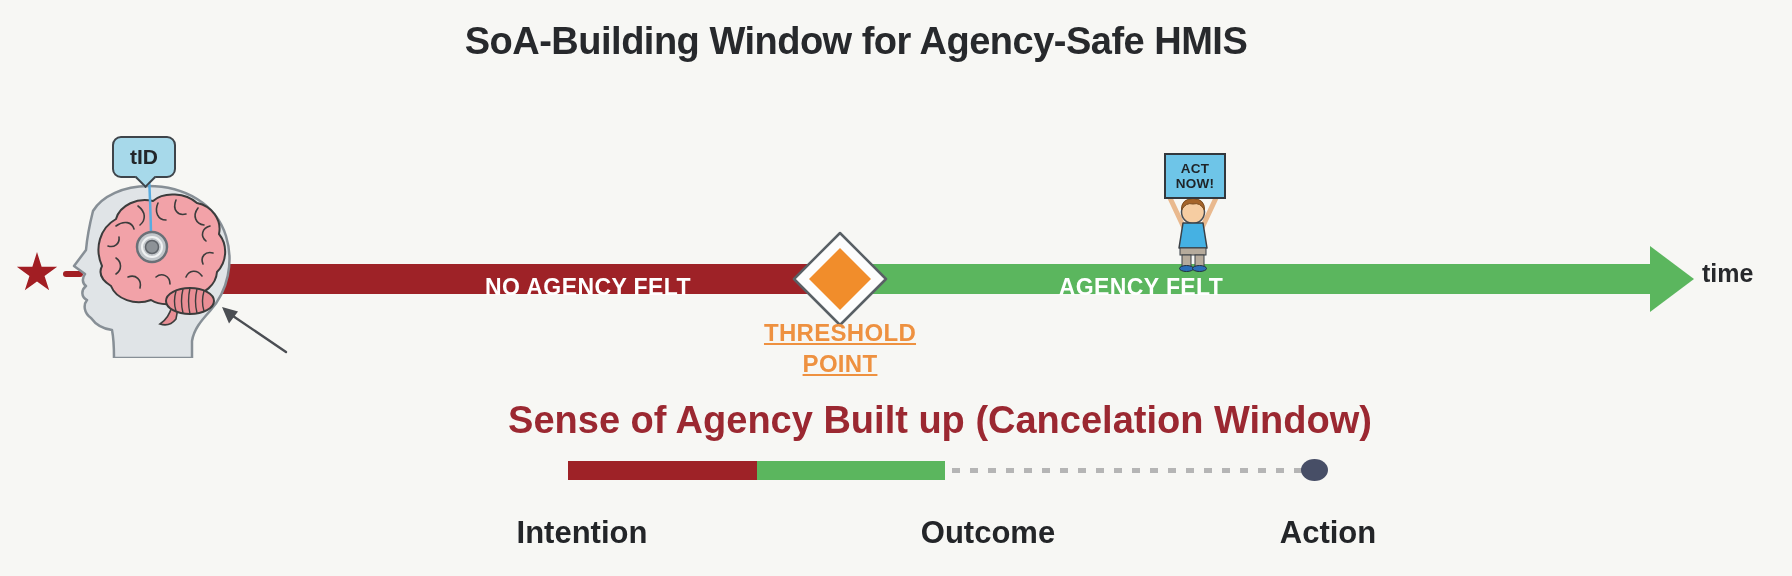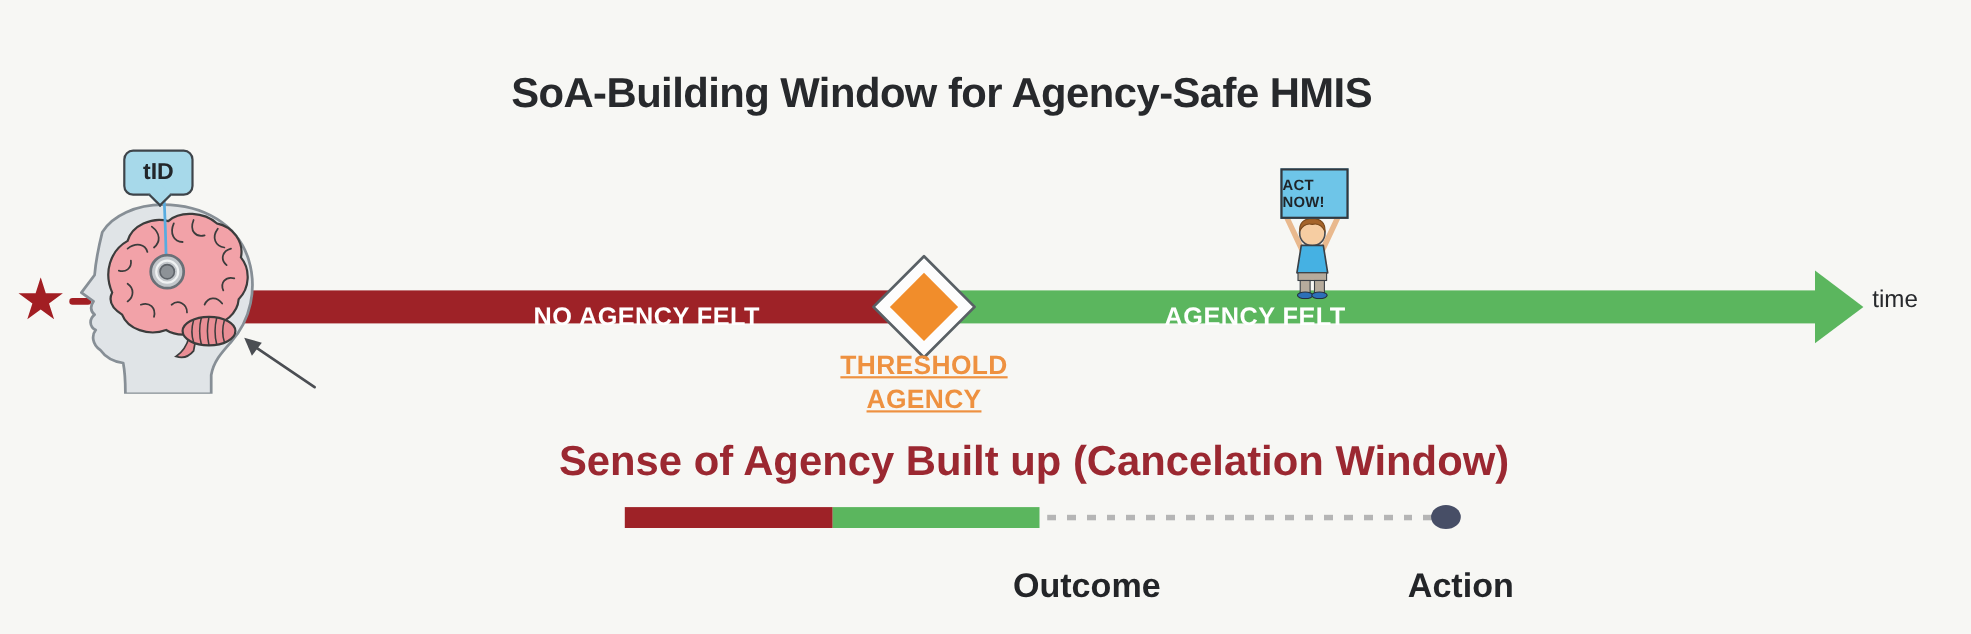--- a/index.html
+++ b/index.html
@@ -2,32 +2,32 @@
 <html style="--background: #f7f7f4; --no_agency_bar: #9e2227; --agency_bar: #5bb65e; --threshold_diamond: #f18d2b; --threshold_text: #ee9140; --heading_red: #9b2831; --timeline_text: #ffffff; --dark_text: #27292c; --dot: #474e66; --dash: #b5b5b5; --bubble_blue: #a7d9ea; --sign_blue: #6ec5e8; --star_red: #a21e23;"><head>
 <meta charset="utf-8">
 <style>
   html,body{margin:0;padding:0;}
   body{font-family:"Liberation Sans", sans-serif; background:#f7f7f4;}
   .canvas{position:relative;width:1792px;height:576px;background:var(--background,#f7f7f4);overflow:hidden;}
 
   .abs{position:absolute;}
 
   .title{left:421px;top:20px;width:870px;text-align:center;font-size:38px;font-weight:800;
-         color:var(--dark_text,#27292c);letter-spacing:-0.5px;margin-top:44px;}
+         color:var(--dark_text,#27292c);letter-spacing:-0.5px;}
 
   
   .bar-red{left:170px;top:264px;width:670px;height:30px;background:var(--no_agency_bar);z-index:1;}
   .bar-green{left:840px;top:264px;width:812px;height:30px;background:var(--agency_bar);z-index:1;}
   .bar-arrowhead{left:1650px;top:246px;width:0;height:0;border-top:33px solid transparent;
                  border-bottom:33px solid transparent;border-left:44px solid var(--agency_bar);z-index:1;}
   .bar-label{top:264px;height:46px;display:flex;align-items:center;transform:translateX(-50%);
              color:var(--timeline_text,#fff);font-size:23px;font-weight:800;letter-spacing:.4px;z-index:2;white-space:nowrap;margin-left:48px;}
   .lbl-noagency{left:540px;}
   .lbl-agency{left:1093px;}
-  .time-label{left:1702px;top:259px;font-size:22px;font-weight:400;color:var(--dark_text,#27292c);}
+  .time-label{left:1702px;top:259px;font-size:25px;font-weight:700;color:var(--dark_text,#27292c);}
 
   
   .diamond-svg{left:792px;top:231px;z-index:3;}
   .threshold-label{left:840px;top:317px;transform:translateX(-50%);text-align:center;
                    color:var(--threshold_text);font-size:24px;line-height:31px;font-weight:800;letter-spacing:.3px;z-index:3;text-decoration:underline;}
 
   
   .head-svg{left:50px;top:108px;z-index:4;}
   .star{left:16px;top:252px;width:42px;height:42px;background:var(--star_red);
         clip-path:polygon(50% 0%,61% 35%,98% 35%,68% 57%,79% 91%,50% 70%,21% 91%,32% 57%,2% 35%,39% 35%);z-index:2;}
@@ -36,21 +36,21 @@
           border-radius:9px;display:flex;align-items:center;justify-content:center;font-size:21px;font-weight:800;
           color:#22262a;z-index:6;}
   .bubble-tail{position:absolute;left:24px;bottom:-9px;width:13px;height:13px;background:var(--bubble_blue);
                border-right:2.5px solid #3e444a;border-bottom:2.5px solid #3e444a;transform:rotate(45deg);}
   .anno-arrow{left:208px;top:300px;z-index:5;}
   .caption{left:296px;top:356px;transform:translateX(-50%);font-size:21px;font-weight:500;
            color:#2f3236;white-space:nowrap;z-index:5;}
 
   
   .sign{left:1164px;top:153px;width:58px;height:42px;background:var(--sign_blue);border:2px solid #33383d;
-        display:flex;flex-direction:column;justify-content:center;z-index:5;
+        display:flex;flex-direction:column;align-items:center;justify-content:center;z-index:5;
         font-size:13.5px;line-height:15px;font-weight:700;color:#1f2428;letter-spacing:.2px;}
   .person-svg{left:1150px;top:190px;z-index:4;}
 
   
   .red-heading{left:940px;top:399px;transform:translateX(-50%);font-size:38px;font-weight:800;
                color:var(--heading_red);white-space:nowrap;}
   .mini-red{left:568px;top:461px;width:189px;height:19px;background:var(--no_agency_bar);}
   .mini-green{left:757px;top:461px;width:188px;height:19px;background:var(--agency_bar);}
   .mini-dashes{left:952px;top:468px;width:350px;height:4.5px;
                background:repeating-linear-gradient(90deg,var(--dash) 0 8px,transparent 8px 18px);}
@@ -73,21 +73,21 @@
   <div class="abs bar-label lbl-noagency">NO AGENCY FELT</div>
   <div class="abs bar-label lbl-agency">AGENCY FELT</div>
   <div class="abs time-label">time</div>
 
   <svg class="abs diamond-svg" width="96" height="96" viewBox="0 0 96 96">
     <polygon points="48,2 94,48 48,94 2,48" fill="#fdfdfd" stroke="#596065" stroke-width="2.5" stroke-linejoin="round"></polygon>
     <polygon points="48,17 79,48 48,79 17,48" fill="#f18d2b"></polygon>
   </svg>
   <div class="abs threshold-label">
     <div>THRESHOLD</div>
-    <div>AGENCY</div>
+    <div>POINT</div>
   </div>
 
   <div class="abs star"></div>
   <div class="abs star-dash"></div>
 
   <svg class="abs head-svg" width="200" height="250" viewBox="0 0 200 250">
     <path d="M 43,103 C 52,88 74,78 98,78 C 135,78 166,96 176,128 C 184,154 178,183 160,203
              C 151,213 144,221 142,233 L 142,250 L 64,250 C 64,240 64,232 62,222
              C 54,221 46,217 41,210 C 34,205 33,197 37,192 C 31,189 31,182 36,178
              C 32,175 32,170 35,166 L 24,158 L 36,142 C 37,130 40,115 43,103 Z" fill="#e0e4e7" stroke="#878f96" stroke-width="2.5" stroke-linejoin="round"></path>
@@ -149,16 +149,17 @@
     <ellipse cx="36.5" cy="78.5" rx="7" ry="3" fill="#2c6fb8" stroke="#24303f" stroke-width="1"></ellipse>
     <ellipse cx="49.5" cy="78.5" rx="7" ry="3" fill="#2c6fb8" stroke="#24303f" stroke-width="1"></ellipse>
   </svg>
 
   <div class="abs red-heading">Sense of Agency Built up (Cancelation Window)</div>
   <div class="abs mini-red"></div>
   <div class="abs mini-green"></div>
   <div class="abs mini-dashes"></div>
   <div class="abs mini-dot"></div>
 
+  <div class="abs stage-label stage-intention">Intention</div>
   <div class="abs stage-label stage-outcome">Outcome</div>
   <div class="abs stage-label stage-action">Action</div>
 
 </div>
 
 </body></html>

